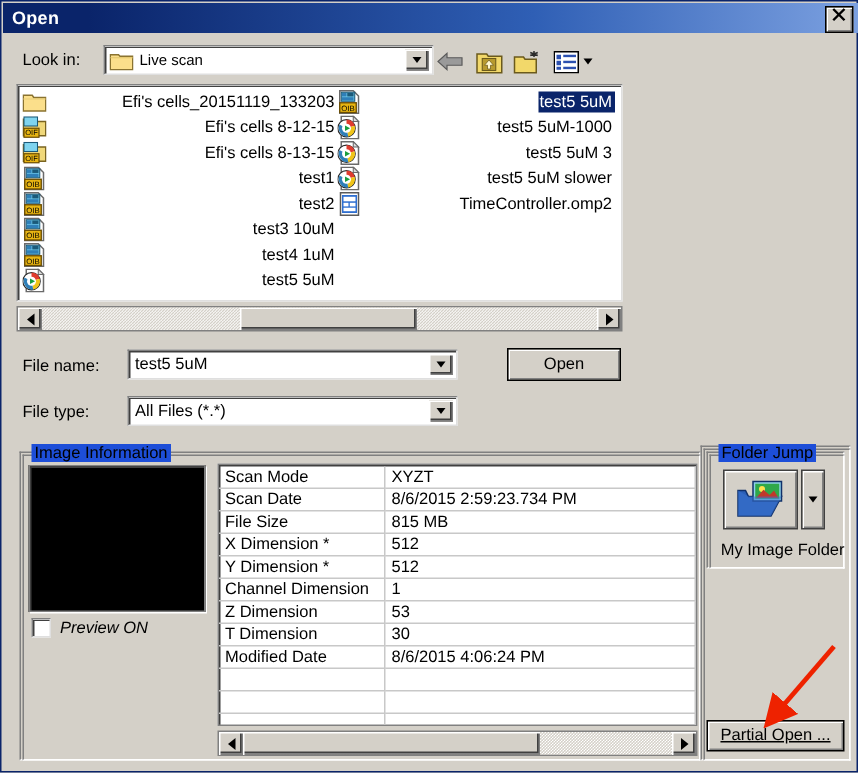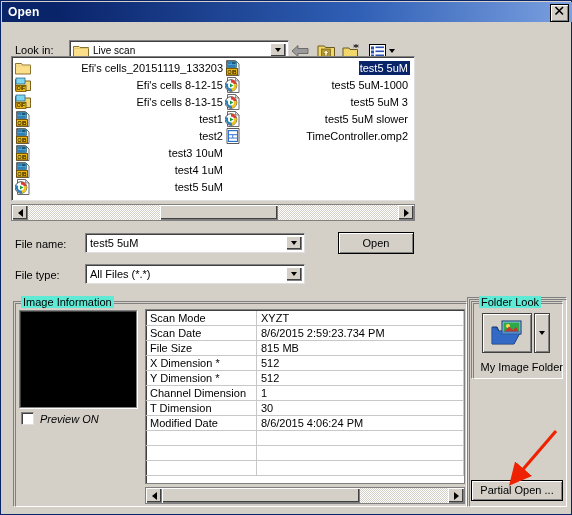--- a/index.html
+++ b/index.html
@@ -54,21 +54,21 @@
     font-weight: bold;
     line-height: 14px;
     text-align: center;
     cursor: default;
     font-family: "Liberation Sans", sans-serif;
   }
 
   
   #lookin-row {
     position: absolute;
-    left: 10px; top: 39px;
+    left: 10px; top: 29px;
     width: 552px; height: 22px;
   }
   #lookin-label {
     position: absolute; left: 4px; top: 4px;
     font-size: 11px;
   }
   #lookin-combo {
     position: absolute; left: 58px; top: 0;
     width: 220px; height: 20px;
     background: #fff;
@@ -231,21 +231,21 @@
     content: "";
     position: absolute;
     left: 1px; top: 1px; right: -1px; bottom: -1px;
     border: 1px solid #808080;
     border-right-color: #fff; border-bottom-color: #fff;
     pointer-events: none;
   }
   .group-title {
     position: absolute;
     top: -6px; left: 7px;
-    background: #5eead4;
+    background: #1d4ed8;
     padding: 0 2px;
     font-size: 11px;
     z-index: 2;
   }
 
   
   #preview-box {
     position: absolute;
     left: 18px; top: 309px;
     width: 118px; height: 98px;
@@ -341,20 +341,21 @@
   #right-panel-outline {
     position: absolute;
     left: 466px; top: 296px;
     width: 100px; height: 210px;
   }
 
   #partial-open {
     left: 470px; top: 479px;
     width: 92px; height: 21px;
     line-height: 19px;
+    text-decoration: underline;
   }
 
   #red-arrow { position: absolute; left: 470px; top: 410px; pointer-events: none; }
 </style>
 </head>
 <body>
 
 <div id="window">
 
   <div id="titlebar">
@@ -629,20 +630,24 @@
           </tr>
           <tr>
             <td class="k">Y Dimension *</td>
             <td>512</td>
           </tr>
           <tr>
             <td class="k">Channel Dimension</td>
             <td>1</td>
           </tr>
           <tr>
+            <td class="k">Z Dimension</td>
+            <td>53</td>
+          </tr>
+          <tr>
             <td class="k">T Dimension</td>
             <td>30</td>
           </tr>
           <tr>
             <td class="k">Modified Date</td>
             <td>8/6/2015 4:06:24 PM</td>
           </tr>
           <tr class="blank">
             <td class="k"></td>
             <td></td>
@@ -667,21 +672,21 @@
       <div class="sb-thumb" style="left:0px;width:198px;"></div>
     </div>
     <div class="sb-btn">
         <span class="tri-right"></span>
       </div>
   </div>
 
   <div class="groupbox" id="right-panel-outline"></div>
 
   <div class="groupbox" id="fj-group">
-    <span class="group-title">Folder Look</span>
+    <span class="group-title">Folder Jump</span>
   </div>
 
   <div id="fj-btn">
     <svg width="34" height="28" viewBox="0 0 34 28">
       <path d="M2 8 L2 25 L24 25 L31 12 L9 12 L7 8 Z" fill="#2a5fb8" stroke="#10306a" stroke-width="1"></path>
       <rect x="12" y="2" width="19" height="13" fill="#8fd0e8" stroke="#10306a" stroke-width="1"></rect>
       <rect x="13.5" y="3.5" width="16" height="10" fill="#2fa84a"></rect>
       <circle cx="18" cy="7" r="2" fill="#ffe14d"></circle>
       <path d="M14 13 L19 7.5 L23 11 L26 8 L29 13 Z" fill="#c0392b"></path>
       <path d="M2 8 L2 25 L24 25 L31 12 L9 12 Z" fill="#3a72d0" opacity="0.55"></path>

